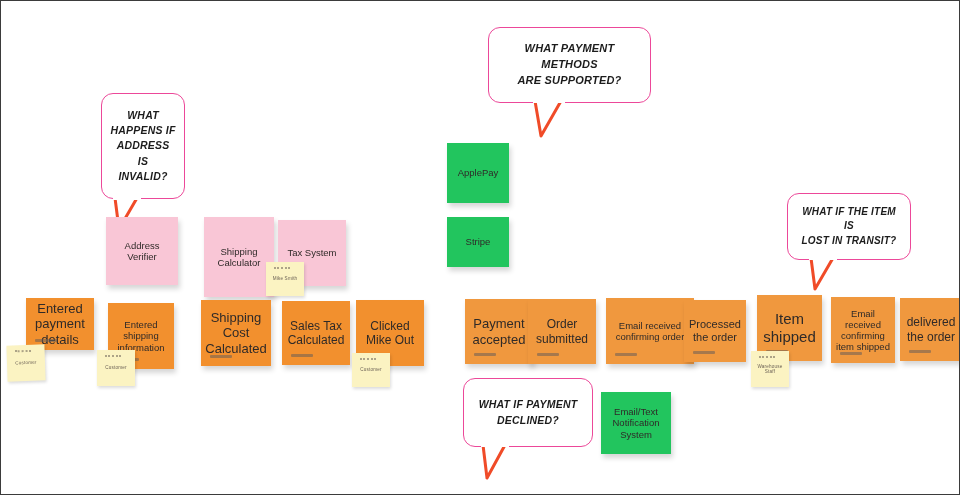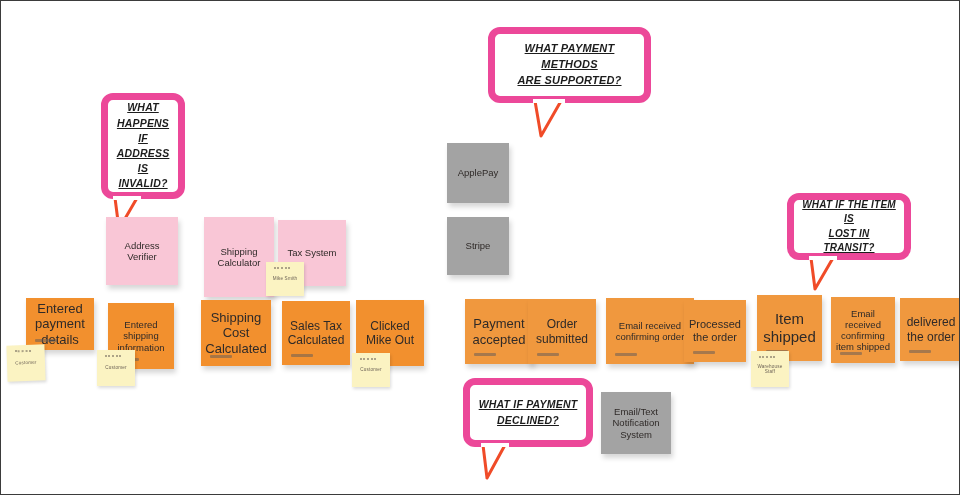--- a/index.html
+++ b/index.html
@@ -29,21 +29,21 @@
     color: #2f2a28;
     line-height: 1.18;
     box-shadow: 2px 4px 5px rgba(0,0,0,0.16);
     padding: 4px 3px;
   }
   .note .txt { display: block; width: 100%; }
 
   .note.orange { background: #f2902e; }
   .note.orange-a { background: #f0983e; }
   .note.pink   { background: #f9c6d6; }
-  .note.pink-b { background: #a3a3a3; }
+  .note.pink-b { background: #22c55e; }
   .note.yellow { background: #fbf3c2; box-shadow: 1px 2px 3px rgba(0,0,0,0.14); }
 
   
   .note.orange::after,
   .note.orange-a::after {
     content: "";
     position: absolute;
     left: 9px;
     bottom: 8px;
     width: 22px;
@@ -66,33 +66,32 @@
   .fs-11 { font-size: 11px; align-items: center; }
   .fs-10 { font-size: 9.5px; }
   .fs-15 { font-size: 15px; }
   .fs-tiny { font-size: 4.6px; letter-spacing: .2px; color:#6d6357; }
 
   
   .bubble {
     position: absolute;
     box-sizing: border-box;
     background: #ffffff;
-    border: 7px solid #ec4899;
+    border: 1px solid #ec4899;
     border-radius: 12px;
     display: flex;
     align-items: center;
     justify-content: center;
     text-align: center;
     color: #1c1c1c;
     font-weight: bold;
     font-style: italic;
     letter-spacing: .2px;
     line-height: 1.45;
     padding: 6px 8px;
-    text-decoration: underline;
   }
   .tail {
     position: absolute;
     width: 0;
     height: 0;
   }
 </style>
 </head>
 <body>
 
@@ -153,21 +152,21 @@
   </div>
 
   <div class="note pink fs-10" style="left:277px; top:219px; width:68px; height:66px;">
     <span class="txt">Tax System</span>
   </div>
 
   <div class="note pink-b fs-10" style="left:446px; top:142px; width:62px; height:60px;">
     <span class="txt">ApplePay</span>
   </div>
 
-  <div class="note pink-b fs-10" style="left:446px; top:216px; width:62px; height:58px;">
+  <div class="note pink-b fs-10" style="left:446px; top:216px; width:62px; height:50px;">
     <span class="txt">Stripe</span>
   </div>
 
   <div class="note pink-b fs-10" style="left:600px; top:391px; width:70px; height:62px;">
     <span class="txt">Email/Text Notification System</span>
   </div>
 
   <div class="note orange fs-13" style="left:25px; top:297px; width:68px; height:52px;">
     <span class="txt">Entered payment details</span>
   </div>

